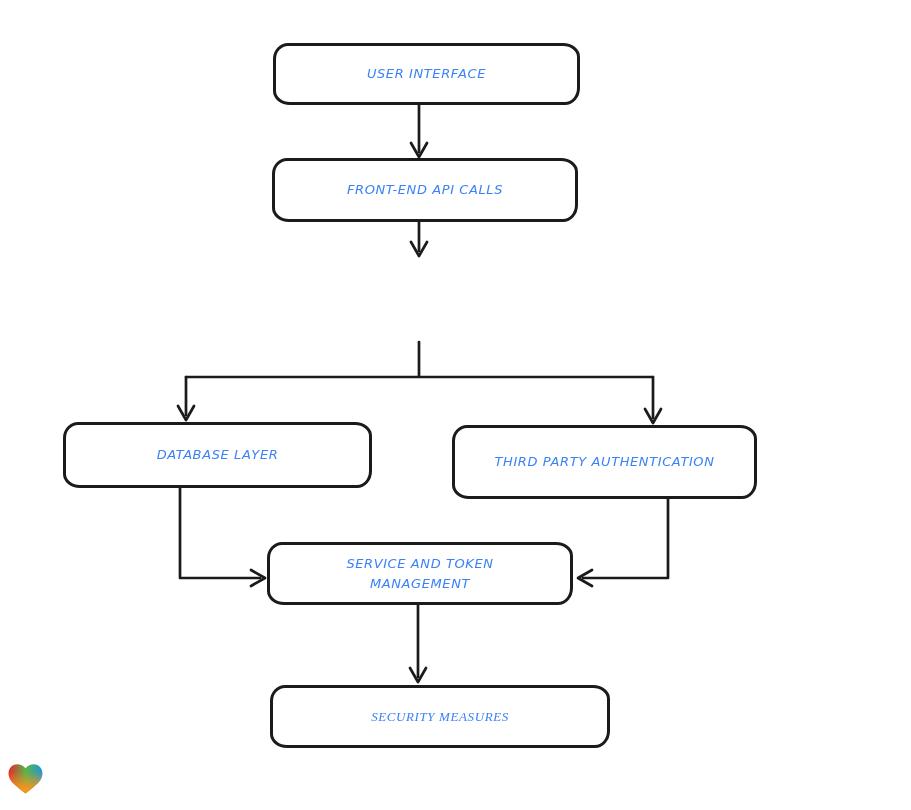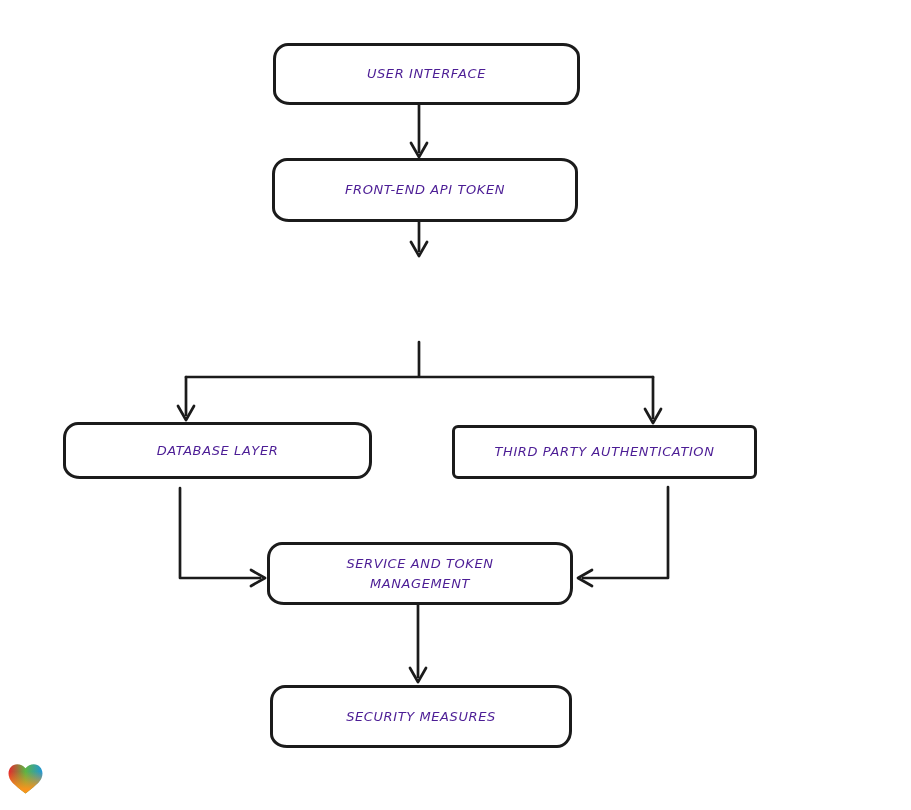--- a/index.html
+++ b/index.html
@@ -19,35 +19,35 @@
   }
   .node {
     position: absolute;
     display: flex;
     align-items: center;
     justify-content: center;
     text-align: center;
     background: #ffffff;
     border: 3px solid #1b1b1b;
     border-radius: 15px 17px 15px 17px / 16px 14px 17px 14px;
-    color: #4c1d95;
+    color: #3b82f6;
     font-size: 13px;
     font-style: italic;
     letter-spacing: 0.6px;
     line-height: 1.5;
     padding: 4px 14px;
   }
   
   .n-user        { left: 273px; top: 43px;  width: 307px; height: 62px; }
   .n-frontend    { left: 272px; top: 158px; width: 306px; height: 64px; }
   .n-backend     { left: 275px; top: 257px; width: 307px; height: 85px; }
-  .n-database    { left: 63px;  top: 422px; width: 309px; height: 57px; }
-  .n-thirdparty  { left: 452px; top: 425px; width: 305px; height: 54px; border-radius: 6px; }
+  .n-database    { left: 63px;  top: 422px; width: 309px; height: 66px; }
+  .n-thirdparty  { left: 452px; top: 425px; width: 305px; height: 74px; }
   .n-session     { left: 267px; top: 542px; width: 306px; height: 63px; }
-  .n-security    { left: 270px; top: 685px; width: 302px; height: 63px; }
+  .n-security    { left: 270px; top: 685px; width: 340px; height: 63px; font-family: Liberation Serif, serif; }
   .label { display: inline-block; max-width: 250px; }
   .logo {
     position: absolute;
     left: 8px; top: 761px;
     width: 35px; height: 35px;
   }
 </style>
 </head>
 <body>
 
@@ -79,21 +79,21 @@
       <path d="M418 605 V677"></path>
       <path d="M410 668 L418 682 L426 668"></path>
     </g>
   </svg>
 
   <div class="node n-user">
     <span class="label">USER INTERFACE</span>
   </div>
 
   <div class="node n-frontend">
-    <span class="label">FRONT-END API TOKEN</span>
+    <span class="label">FRONT-END API CALLS</span>
   </div>
 
 
   <div class="node n-database">
     <span class="label">DATABASE LAYER</span>
   </div>
 
   <div class="node n-thirdparty">
     <span class="label">THIRD PARTY AUTHENTICATION</span>
   </div>

